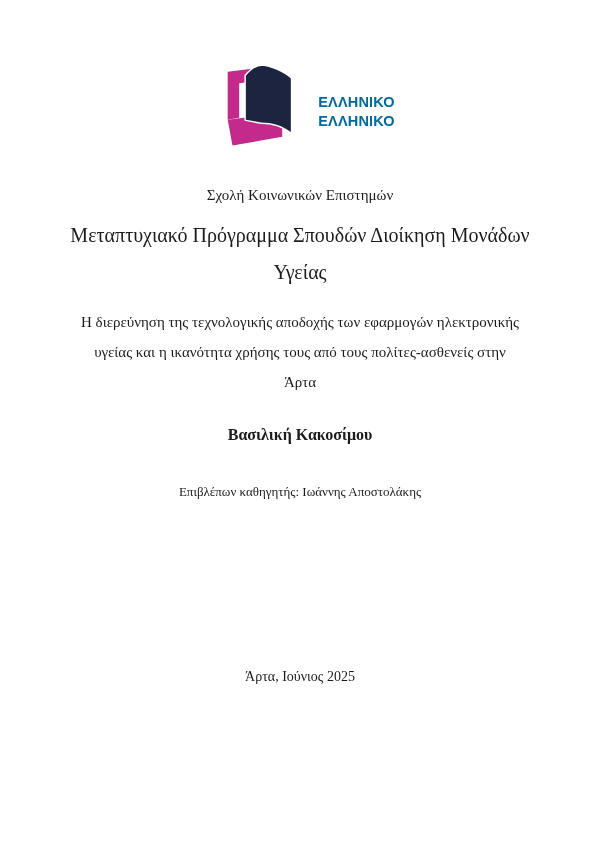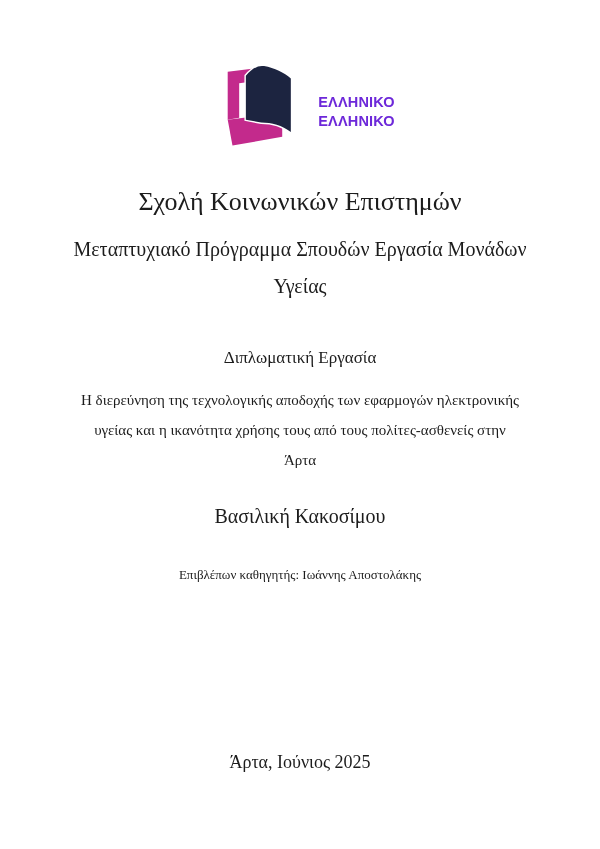--- a/index.html
+++ b/index.html
@@ -32,31 +32,31 @@
     height: 96px;
     flex: 0 0 auto;
     display: block;
   }
   .logo-wordmark {
     font-family: "Liberation Sans", sans-serif;
     font-weight: bold;
     font-size: 14.5px;
     line-height: 19px;
     letter-spacing: 0.2px;
-    color: #6d28d9;
+    color: #0369a1;
     text-align: right;
   }
   
   .page p {
     margin: 0 auto;
     text-align: center;
   }
   .school {
     margin-top: 26px !important;
-    font-size: 26px;
+    font-size: 15px;
     line-height: 1.25;
   }
   .program {
     margin-top: 12px !important;
     font-size: 20px;
     line-height: 37px;
     max-width: 480px;
   }
   .thesis-type {
     margin-top: 42px !important;
@@ -64,31 +64,32 @@
     line-height: 1.3;
   }
   .thesis-title {
     margin-top: 16px !important;
     font-size: 15px;
     line-height: 30px;
     max-width: 440px;
   }
   .author {
     margin-top: 28px !important;
-    font-size: 20px;
+    font-size: 16px;
     line-height: 1.3;
+    font-weight: bold;
   }
   .supervisor {
     margin-top: 38px !important;
     font-size: 13px;
     line-height: 1.3;
   }
   .place-date {
     margin-top: 168px !important;
-    font-size: 18px;
+    font-size: 14px;
     line-height: 1.3;
   }
 </style>
 </head>
 <body>
 
 <div class="page">
 
   <div class="logo-row">
     <svg class="logo-mark" viewBox="0 0 92 100" xmlns="http://www.w3.org/2000/svg" aria-hidden="true">
@@ -100,23 +101,22 @@
       <path d="M26,12 C33,4 39,1 45,2 C56,4 66,9 73,15 L73,71 C64,64 53,61 42,61 L26,58 Z" stroke="#ffffff" stroke-width="3" paint-order="stroke" fill="#1C2440"></path>
     </svg>
     <div class="logo-wordmark">
       <div>ΕΛΛΗΝΙΚΟ</div>
       <div>ΕΛΛΗΝΙΚΟ</div>
     </div>
   </div>
 
   <p class="school">Σχολή Κοινωνικών Επιστημών</p>
 
-  <p class="program">Μεταπτυχιακό Πρόγραμμα Σπουδών Εργασία Μονάδων Υγείας</p>
+  <p class="program">Μεταπτυχιακό Πρόγραμμα Σπουδών Διοίκηση Μονάδων Υγείας</p>
 
-  <p class="thesis-type">Διπλωματική Εργασία</p>
 
   <p class="thesis-title">Η διερεύνηση της τεχνολογικής αποδοχής των εφαρμογών ηλεκτρονικής υγείας και η ικανότητα χρήσης τους από τους πολίτες-ασθενείς στην Άρτα</p>
 
   <p class="author">Βασιλική Κακοσίμου</p>
 
   <p class="supervisor">Επιβλέπων καθηγητής: Ιωάννης Αποστολάκης</p>
 
   <p class="place-date">Άρτα, Ιούνιος 2025</p>
 
 </div>

